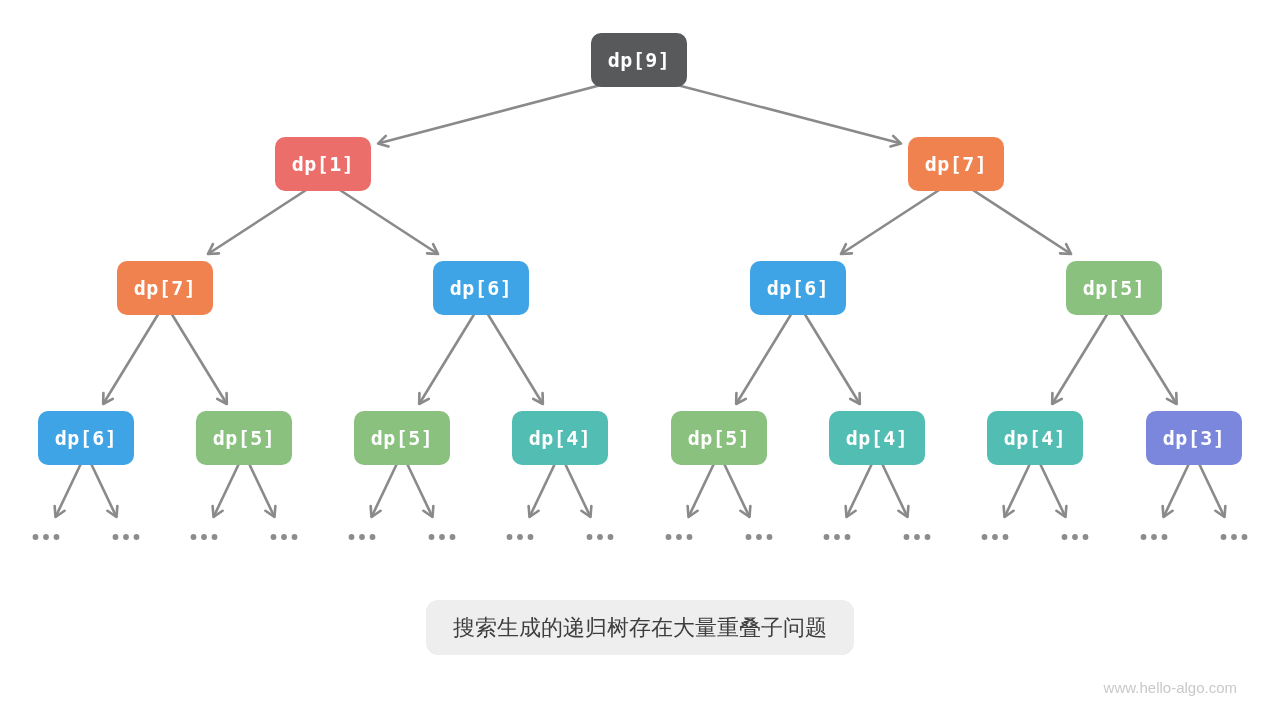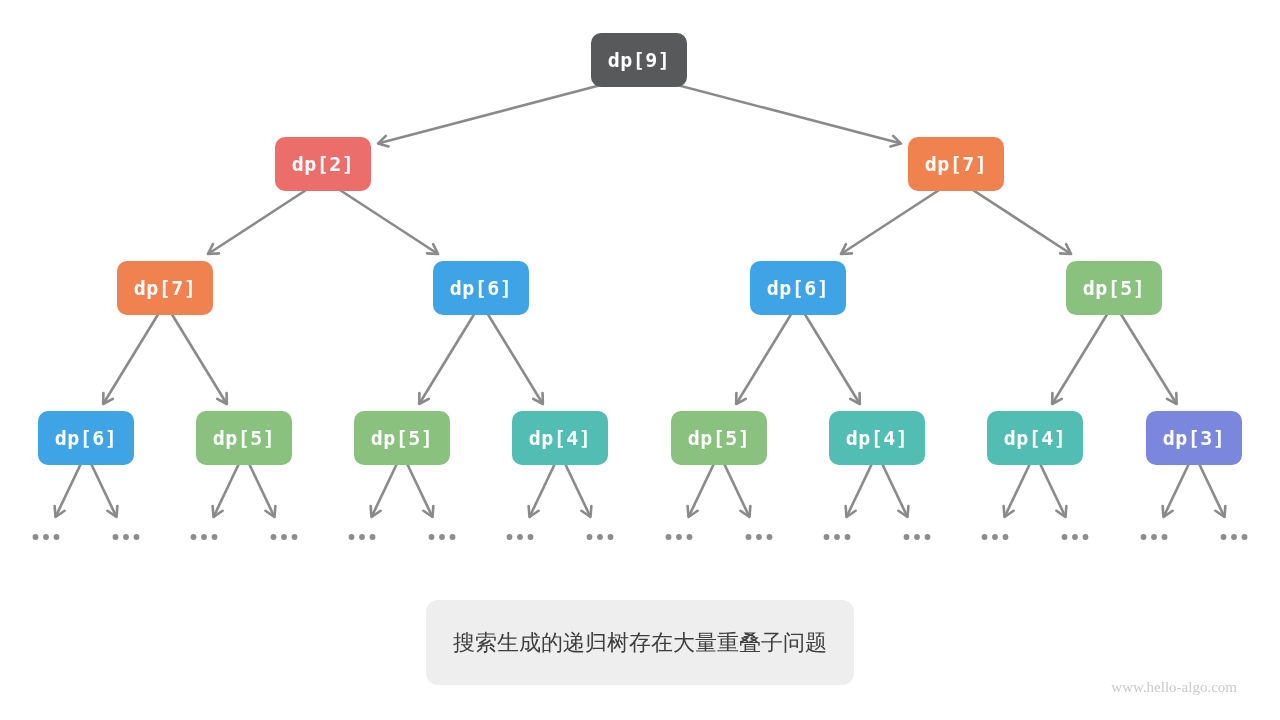--- a/index.html
+++ b/index.html
@@ -39,32 +39,32 @@
     box-sizing: border-box;
   }
   .caption {
     position: absolute;
     left: 50%;
     top: 600px;
     transform: translateX(-50%);
     background: var(--caption_bg, #eee);
     color: var(--caption_text, #3e3e3e);
     border-radius: 12px;
-    padding: 26px 27px;
+    padding: 11px 27px;
     text-align: center;
     font-size: 22px;
     line-height: 33px;
     white-space: nowrap;
   }
   .watermark {
     position: absolute;
     right: 43px;
     top: 679px;
     color: var(--watermark_text, #c9c9c9);
-    font-family: Liberation Serif, serif;
+    font-family: Liberation Sans, sans-serif;
     font-size: 15px;
   }
 </style>
 </head>
 <body>
 
 <div class="stage">
   <svg id="edges-layer" viewBox="0 0 1280 720" xmlns="http://www.w3.org/2000/svg">
     <defs>
       <marker id="arrowhead" markerUnits="userSpaceOnUse" markerWidth="26" markerHeight="20" viewBox="-13 -10 26 20" refX="0" refY="0" orient="auto">
@@ -181,21 +181,21 @@
         </g>
         <g>
           <circle cx="1223.5" cy="537" r="2.9" style="fill: var(--dot);"></circle>
           <circle cx="1234" cy="537" r="2.9" style="fill: var(--dot);"></circle>
           <circle cx="1244.5" cy="537" r="2.9" style="fill: var(--dot);"></circle>
         </g>
       </g>
   </svg>
   <div id="nodes-layer">
       <div class="node" style="left: 591px; top: 33px; background: rgb(88, 89, 91);">dp[9]</div>
-      <div class="node" style="left: 275px; top: 137px; background: rgb(236, 110, 106);">dp[2]</div>
+      <div class="node" style="left: 275px; top: 137px; background: rgb(236, 110, 106);">dp[1]</div>
       <div class="node" style="left: 908px; top: 137px; background: rgb(240, 130, 79);">dp[7]</div>
       <div class="node" style="left: 117px; top: 261px; background: rgb(240, 130, 79);">dp[7]</div>
       <div class="node" style="left: 433px; top: 261px; background: rgb(63, 164, 230);">dp[6]</div>
       <div class="node" style="left: 750px; top: 261px; background: rgb(63, 164, 230);">dp[6]</div>
       <div class="node" style="left: 1066px; top: 261px; background: rgb(138, 193, 127);">dp[5]</div>
       <div class="node" style="left: 38px; top: 411px; background: rgb(63, 164, 230);">dp[6]</div>
       <div class="node" style="left: 196px; top: 411px; background: rgb(138, 193, 127);">dp[5]</div>
       <div class="node" style="left: 354px; top: 411px; background: rgb(138, 193, 127);">dp[5]</div>
       <div class="node" style="left: 512px; top: 411px; background: rgb(82, 189, 178);">dp[4]</div>
       <div class="node" style="left: 671px; top: 411px; background: rgb(138, 193, 127);">dp[5]</div>

